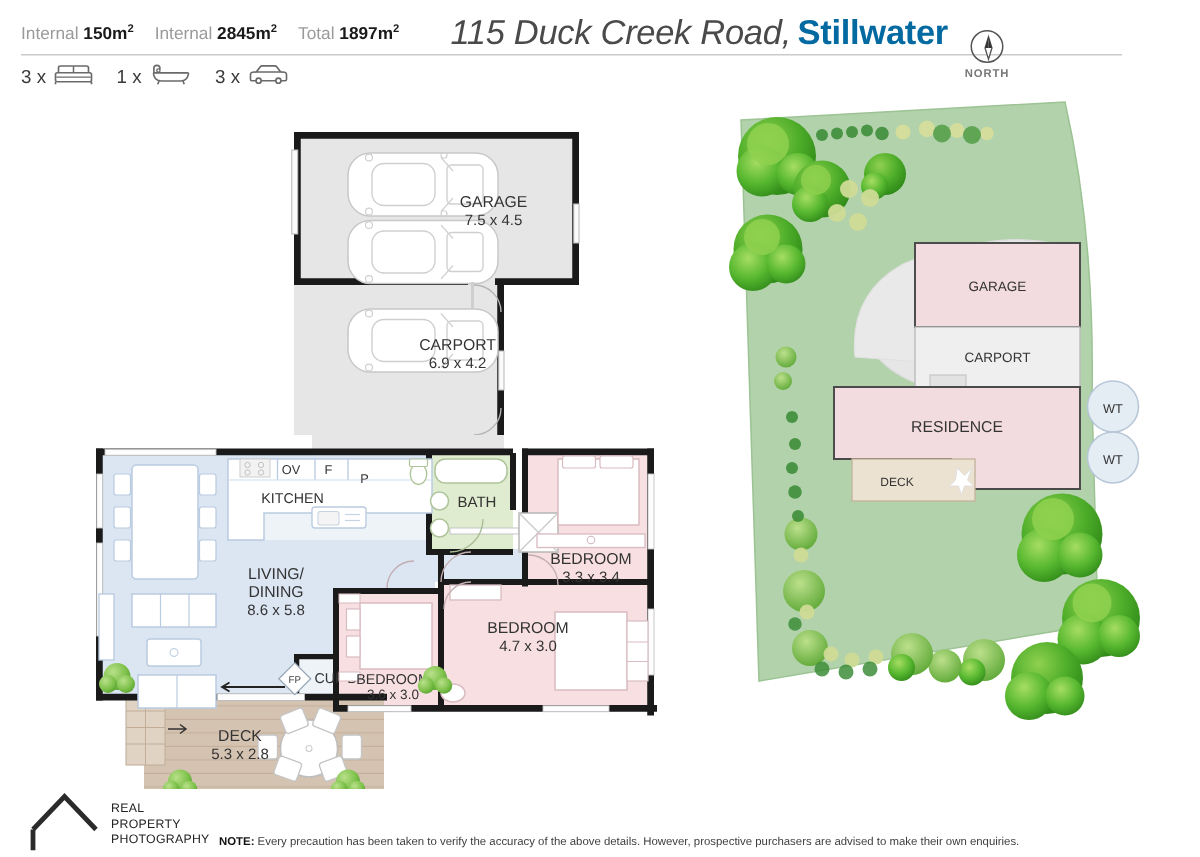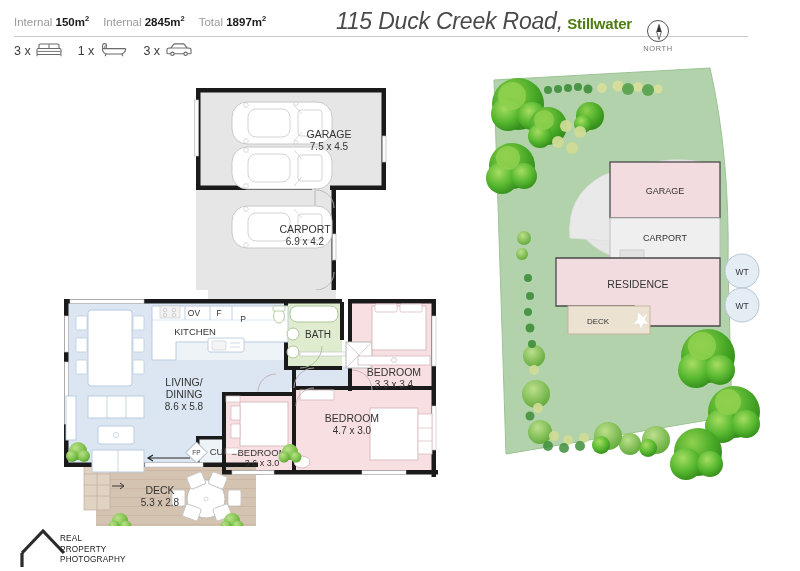--- a/index.html
+++ b/index.html
@@ -32,32 +32,32 @@
   #title-block {
     position: absolute; right: 56px; top: 8px;
     text-align: right; white-space: nowrap;
   }
   #title-street {
     font-size: 23px; color: #4a4a4a; font-weight: 400;
     letter-spacing: -0.2px;
     font-style: italic;
   }
   #title-suburb {
-    font-size: 15px; color: #4d7c0f; font-weight: bold;
+    font-size: 23px; color: #0369a1; font-weight: bold;
     letter-spacing: -0.2px;
   }
 
   #header-rule {
     position: absolute; left: 14px; top: 36px; width: 734px;
     border-bottom: 1px solid #c9c9c9;
   }
 
   #compass {
     position: absolute; right: 8px; top: 20px;
-    width: 44px; text-align: center;
+    width: 44px; text-align: center; font-weight: bold;
   }
   #compass-circle {
     width: 22px; height: 22px; border: 1.3px solid #555;
     border-radius: 50%; margin: 0 auto; position: relative;
   }
   #compass-label {
     font-size: 7.5px; color: #777; letter-spacing: 0.6px; margin-top: 2px;
   }
 
   
@@ -71,21 +71,21 @@
   .feat-icon { display: block; }
 
   
   #floorplan { position: absolute; left: 0; top: 66px; width: 465px; height: 460px; }
   #siteplan  { position: absolute; left: 462px; top: 56px; width: 338px; height: 470px; }
 
   
   #footer { position: absolute; left: 0; bottom: 0; width: 800px; height: 48px; }
   #logo { position: absolute; left: 16px; bottom: 4px; width: 110px; height: 44px; }
   #logo-text {
-    position: absolute; left: 60px; bottom: 6px;
+    position: absolute; left: 74px; bottom: 6px;
     font-size: 8.2px; line-height: 10.2px; color: #222;
     letter-spacing: 0.2px;
   }
   #note {
     position: absolute; left: 146px; bottom: 6px;
     font-size: 7.6px; color: #3d3d3d; white-space: nowrap;
   }
   #note b { font-weight: bold; color: #111; }
 </style>
 </head>
@@ -639,13 +639,14 @@
 <div id="footer">
   <svg id="logo" viewBox="0 0 110 44">
     <path d="M6 30 L27 8 L48 30" fill="none" stroke="#2b2b2b" stroke-width="3.2" stroke-linejoin="miter"></path>
     <path d="M6 30 L6 44" fill="none" stroke="#2b2b2b" stroke-width="3.2"></path>
   </svg>
   <div id="logo-text">
     <div>REAL</div>
     <div>PROPERTY</div>
     <div>PHOTOGRAPHY</div>
   </div>
+  <div id="note"><b>NOTE:</b><span> Every precaution has been taken to verify the accuracy of the above details. However, prospective purchasers are advised to make their own enquiries.</span></div>
 </div>
 
 </body></html>

